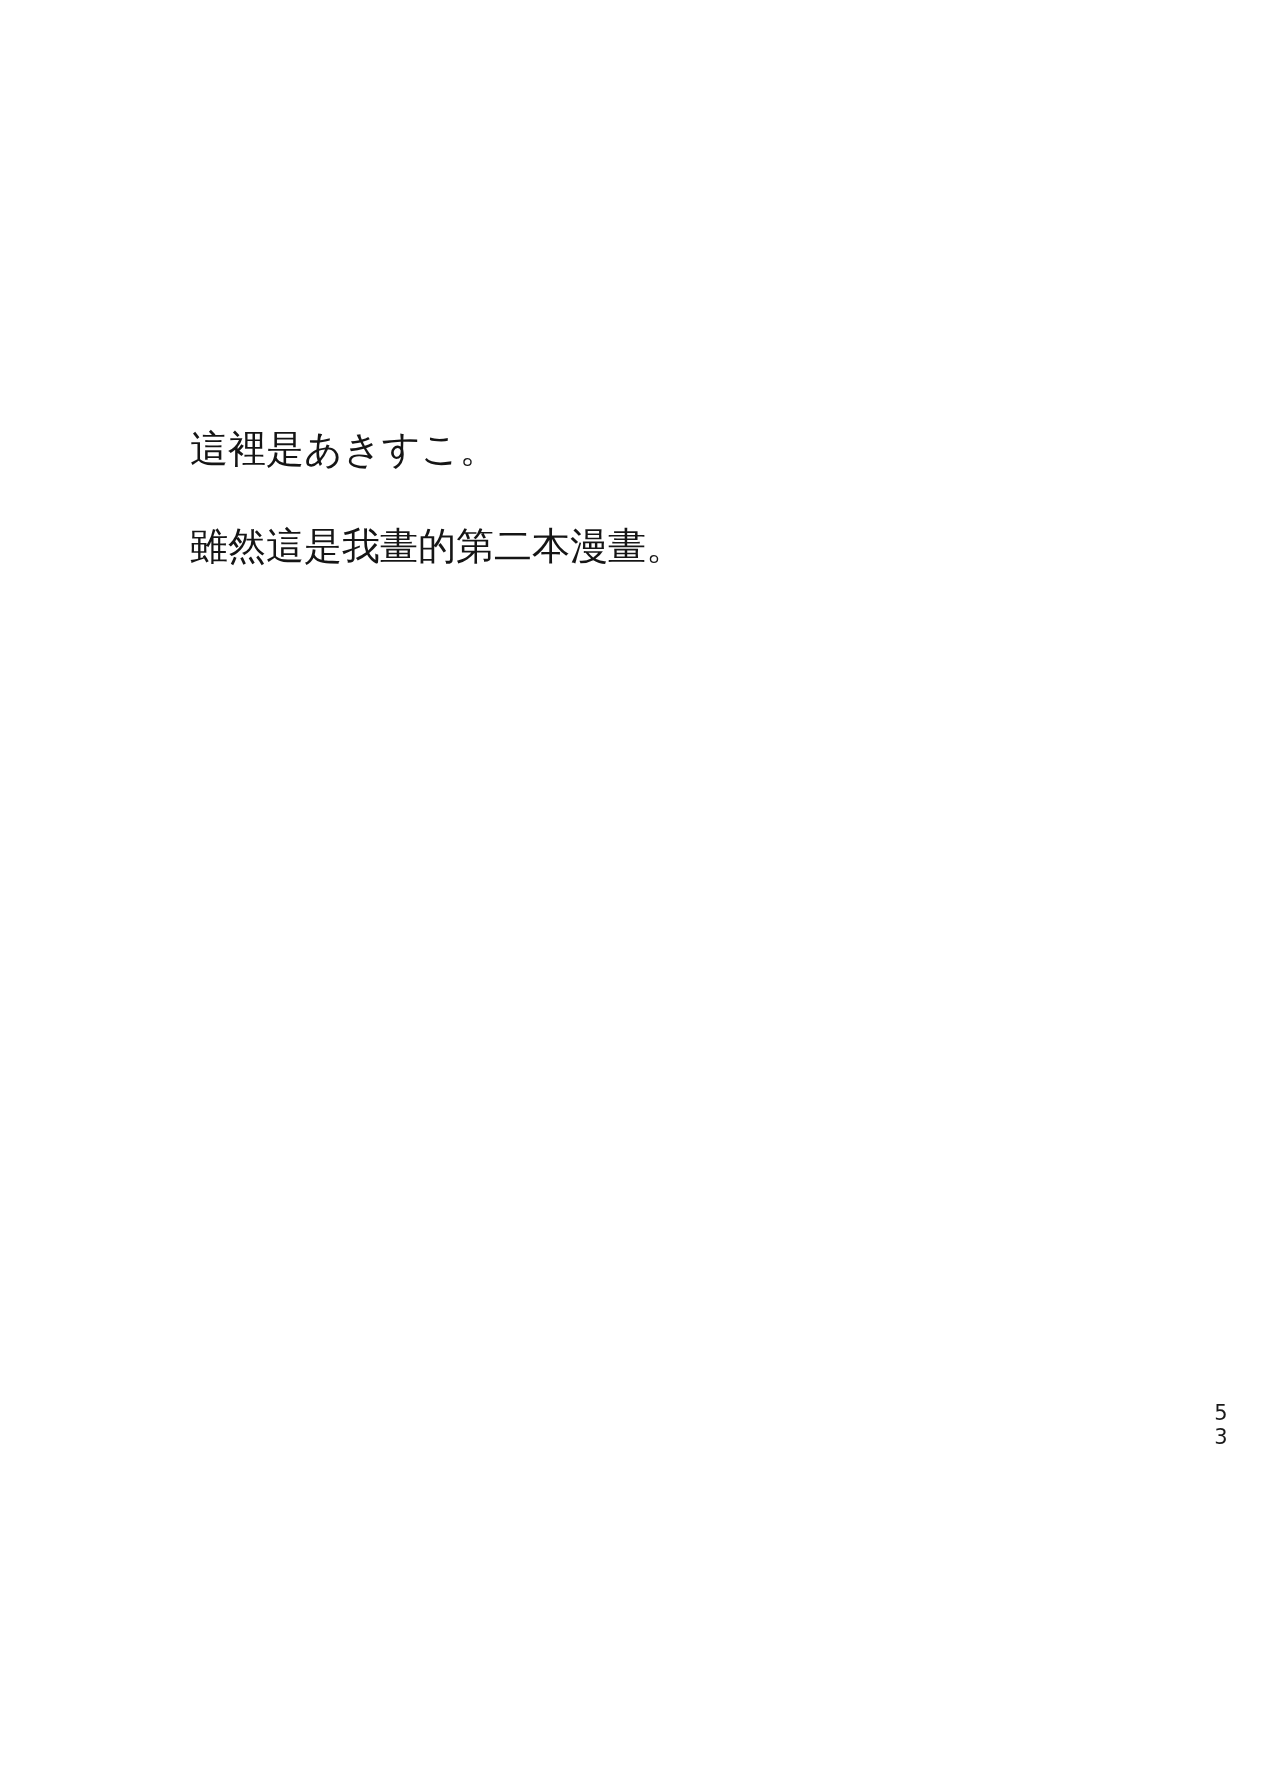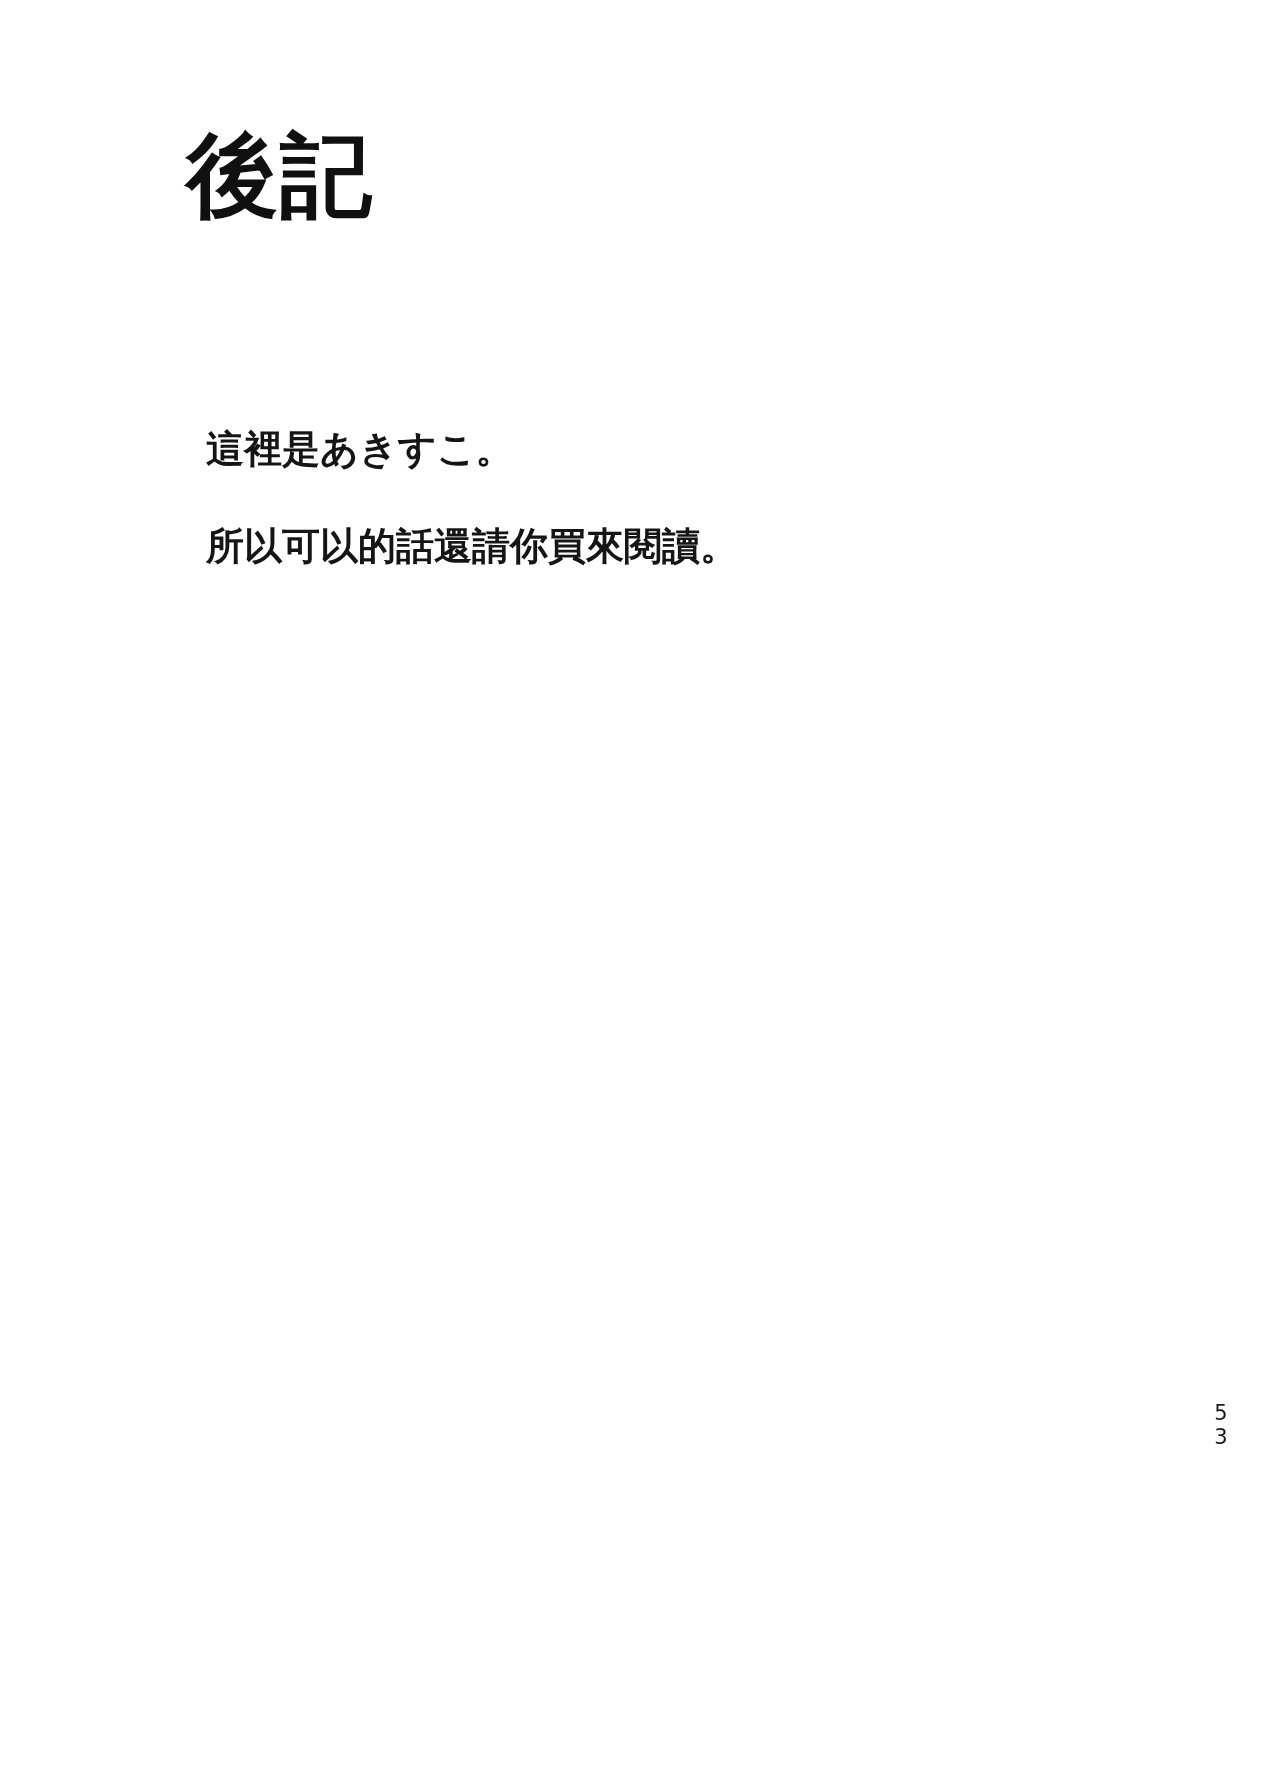--- a/index.html
+++ b/index.html
@@ -35,24 +35,23 @@
     white-space: nowrap;
   }
 
   .body-text {
     position: absolute;
     left: 190px;
     top: 420px;
     width: 860px;
     font-size: 38px;
     line-height: 1.55;
-    font-weight: 700;
+    font-weight: 400;
     color: #151515;
     font-family: "DejaVu Sans", "Liberation Sans", sans-serif;
-    margin-left: 16px;
   }
 
   .para {
     margin: 0 0 38px 0;
   }
   .para:last-child {
     margin-bottom: 0;
   }
   .line {
     display: block;
@@ -72,32 +71,31 @@
   }
   .page-number span {
     display: block;
   }
 </style>
 </head>
 <body>
 
 <div class="page">
 
-  <div class="afterword-title">後記</div>
 
   <div class="body-text">
 
     <p class="para">
       <span class="line">這裡是あきすこ。</span>
     </p>
 
 
 
     <p class="para">
-      <span class="line">所以可以的話還請你買來閱讀。</span>
+      <span class="line">雖然這是我畫的第二本漫畫。</span>
     </p>
 
   </div>
 
   <div class="page-number">
     <span>5</span>
     <span>3</span>
   </div>
 
 </div>

